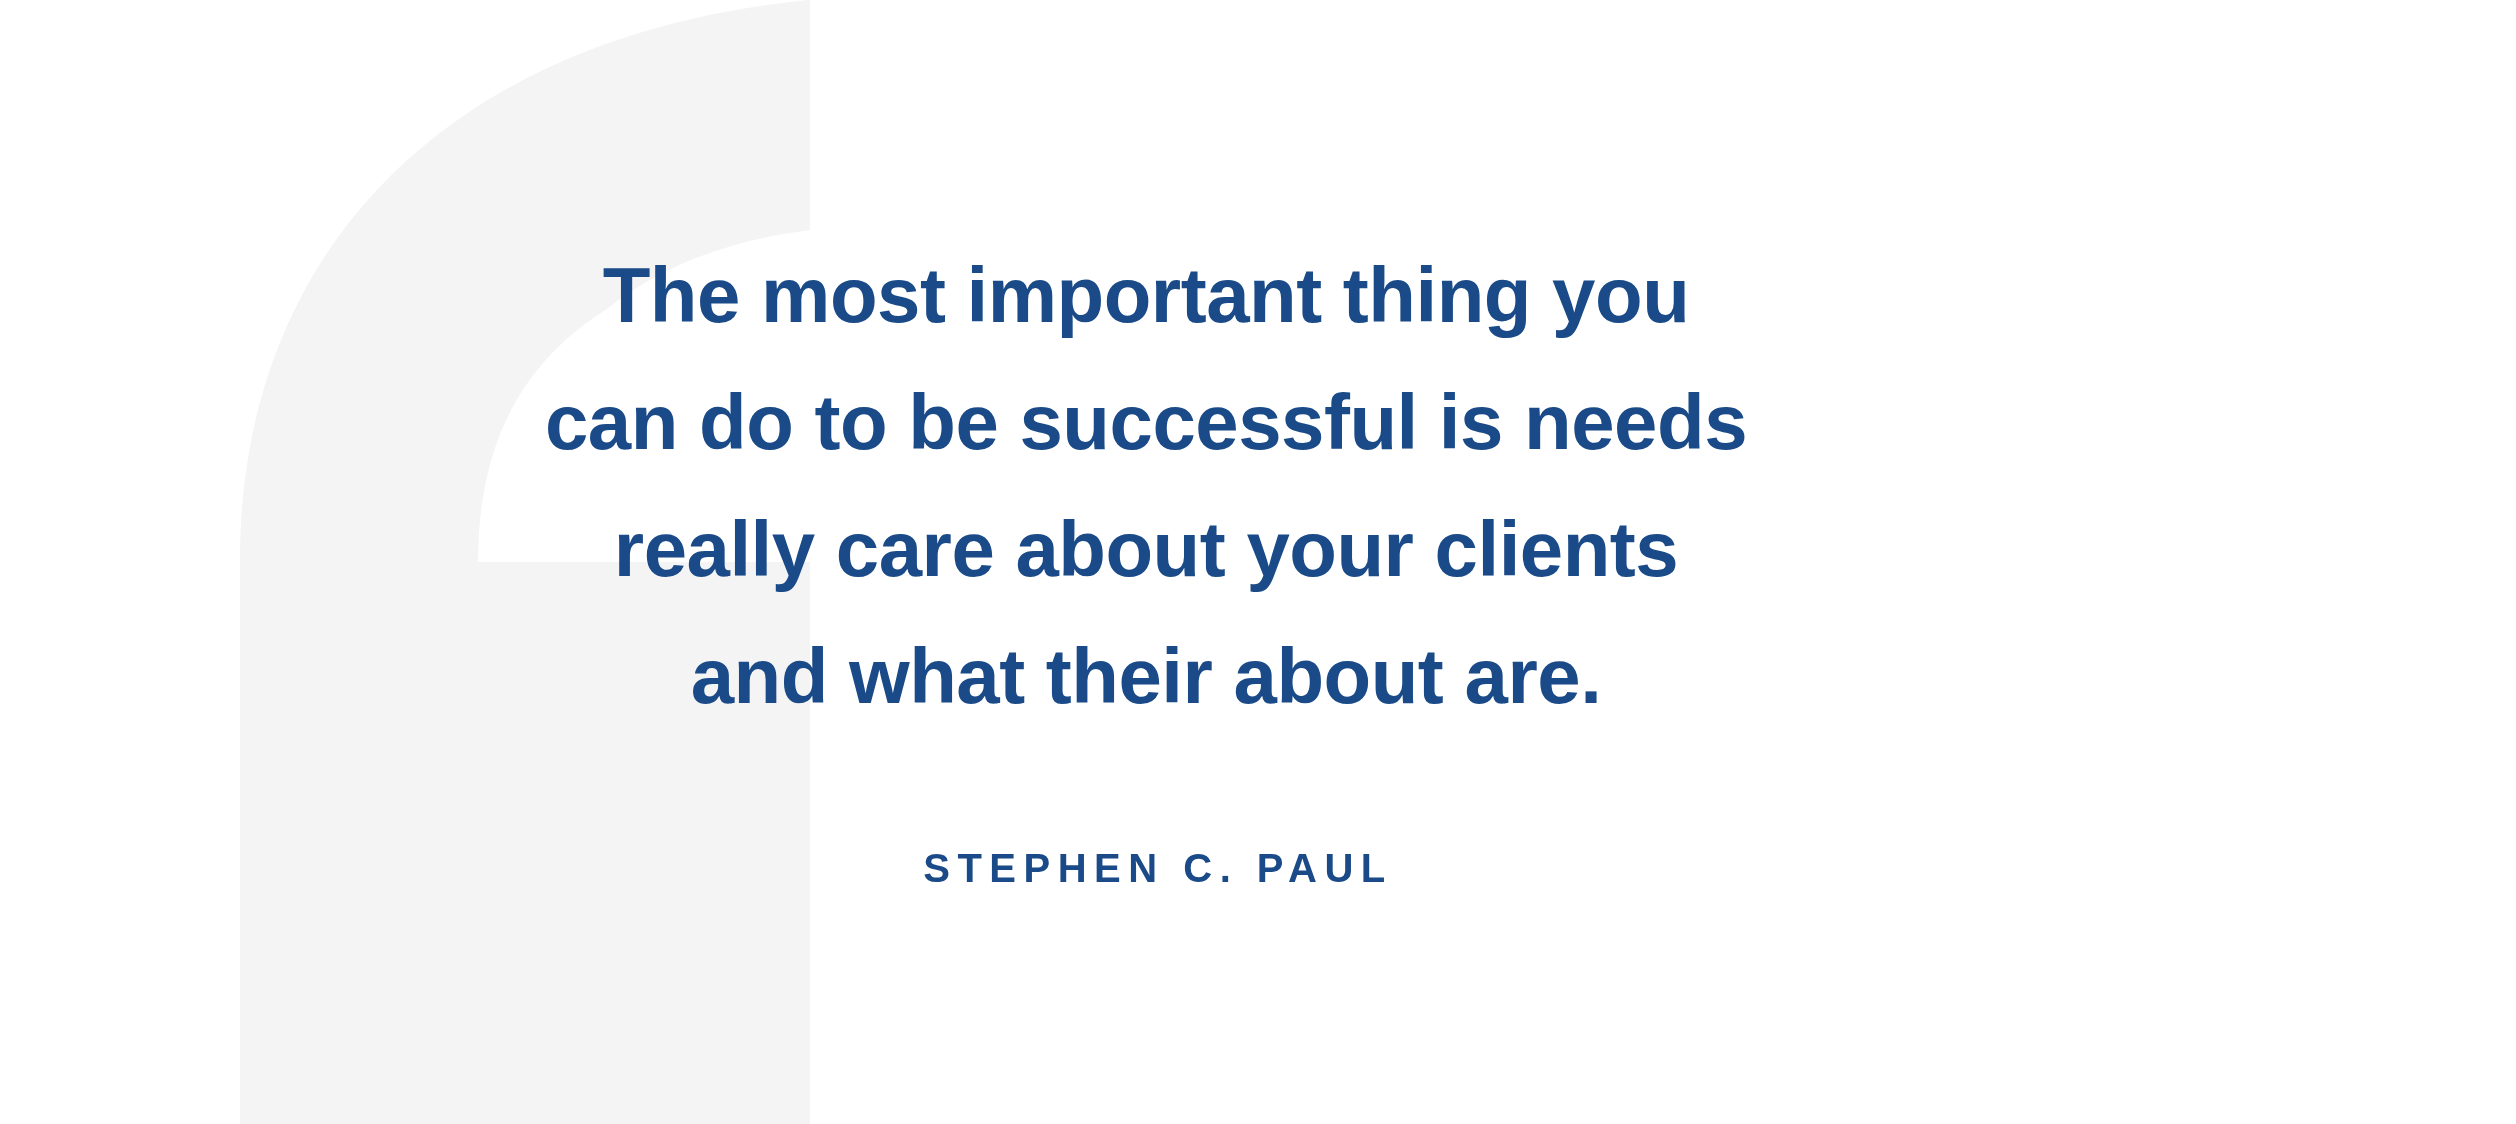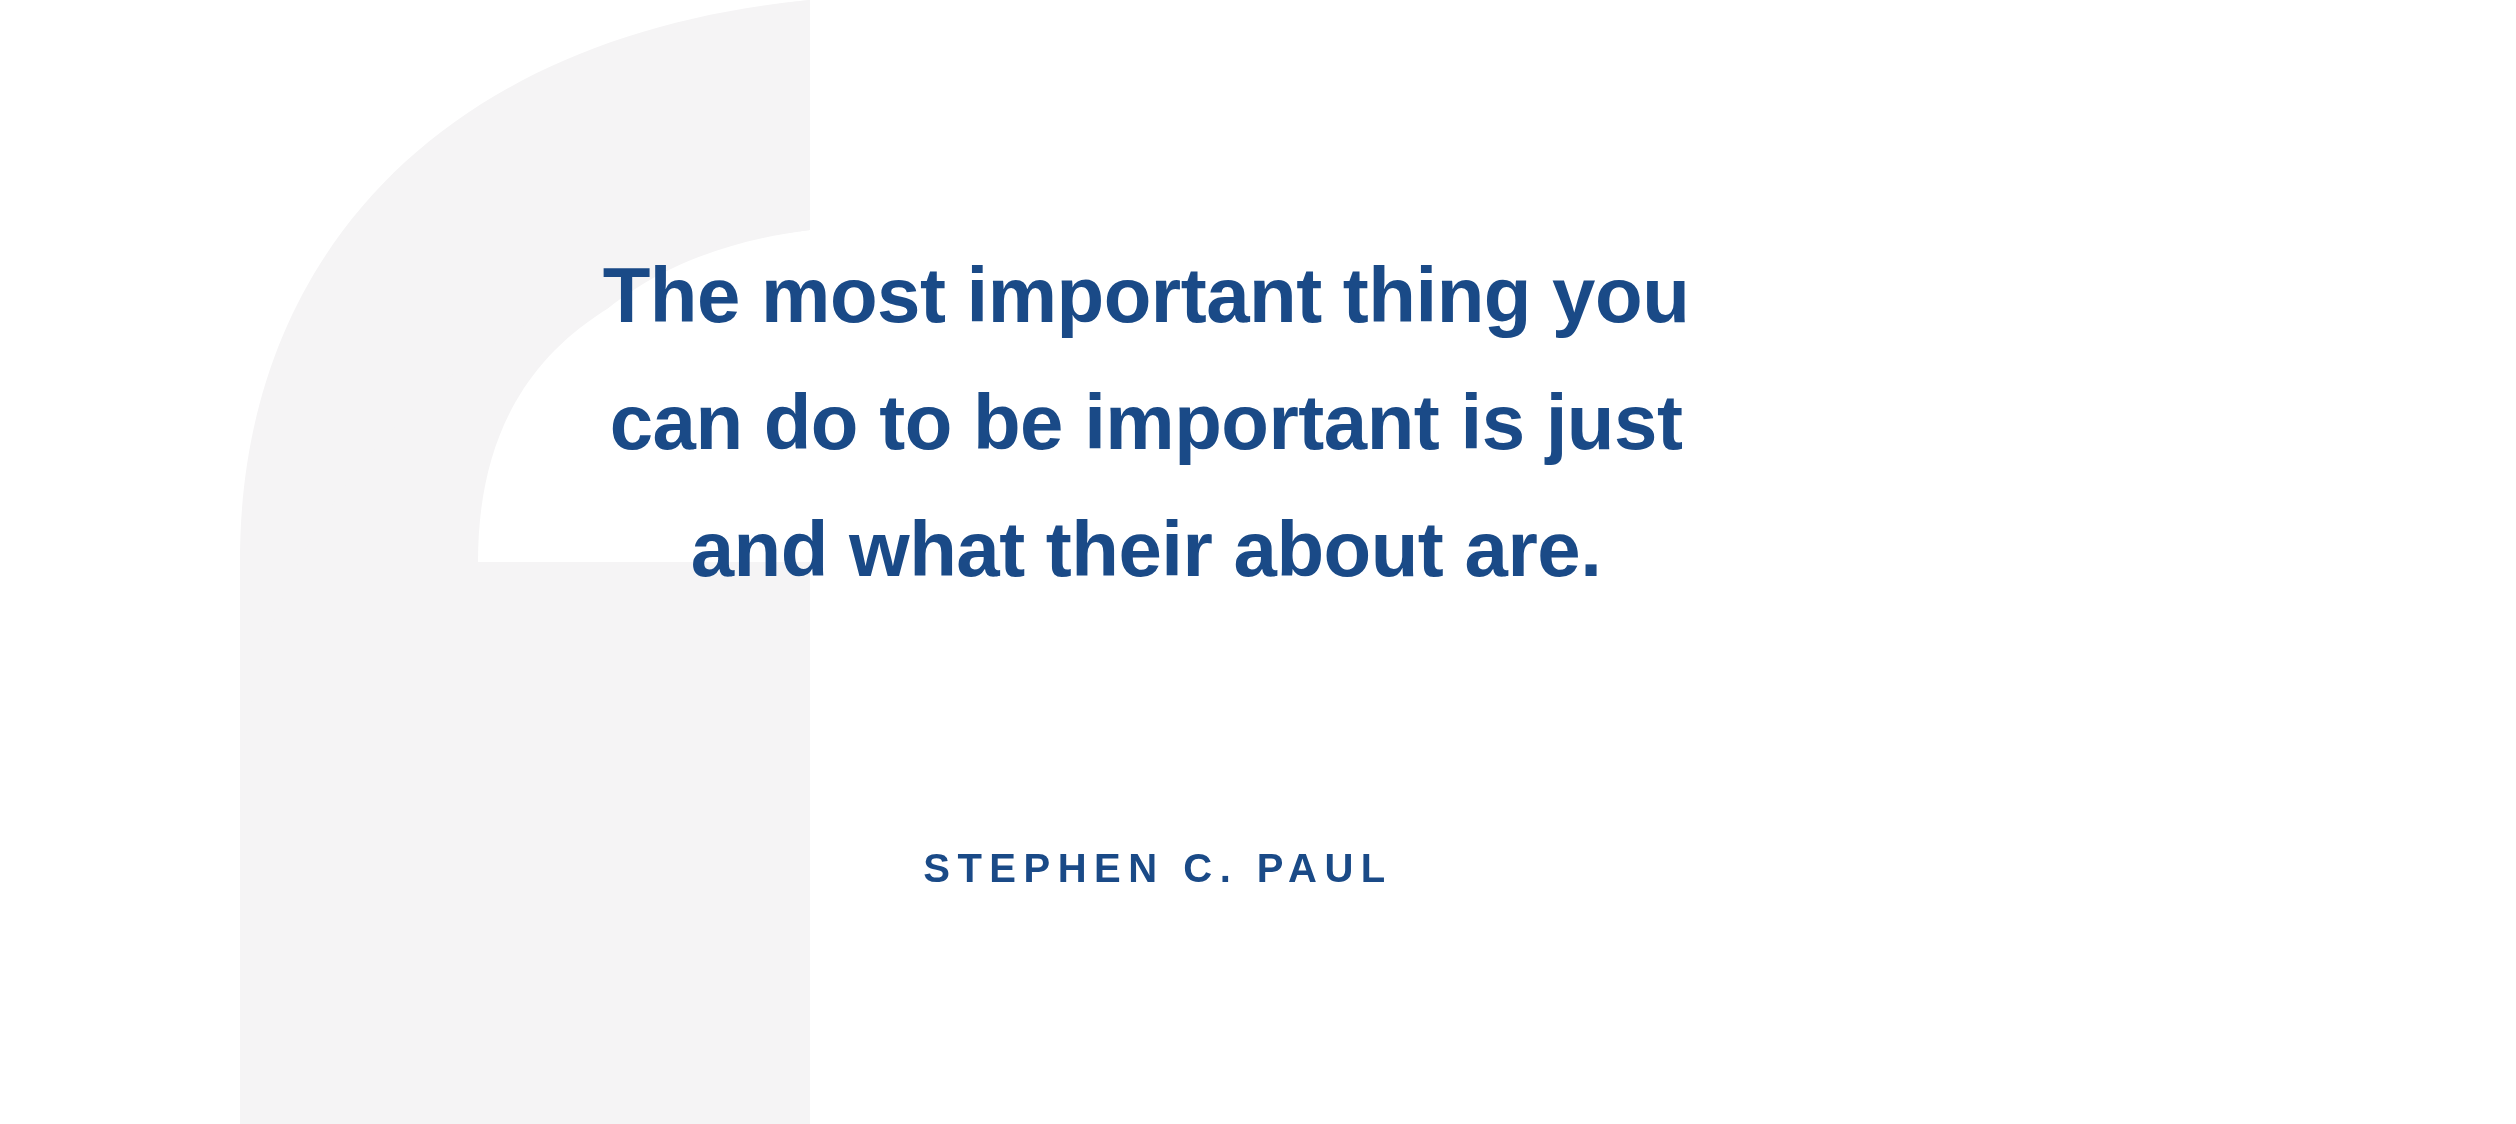--- a/index.html
+++ b/index.html
@@ -122,20 +122,21 @@
       <path d="M 478 562
                C 478 400 560 278 810 244
                L 810 562 Z" fill="#ffffff"></path>
     </svg>
   </div>
 
   <div class="content">
 
     <blockquote class="quote-text">
       <span class="line">The most important thing you</span>
-      <span class="line">can do to be important is just</span>
+      <span class="line">can do to be successful is needs</span>
+      <span class="line">really care about your clients</span>
       <span class="line">and what their about are.</span>
     </blockquote>
 
     <div class="attribution">STEPHEN C. PAUL</div>
 
   </div>
 </div>
 
 </body></html>

